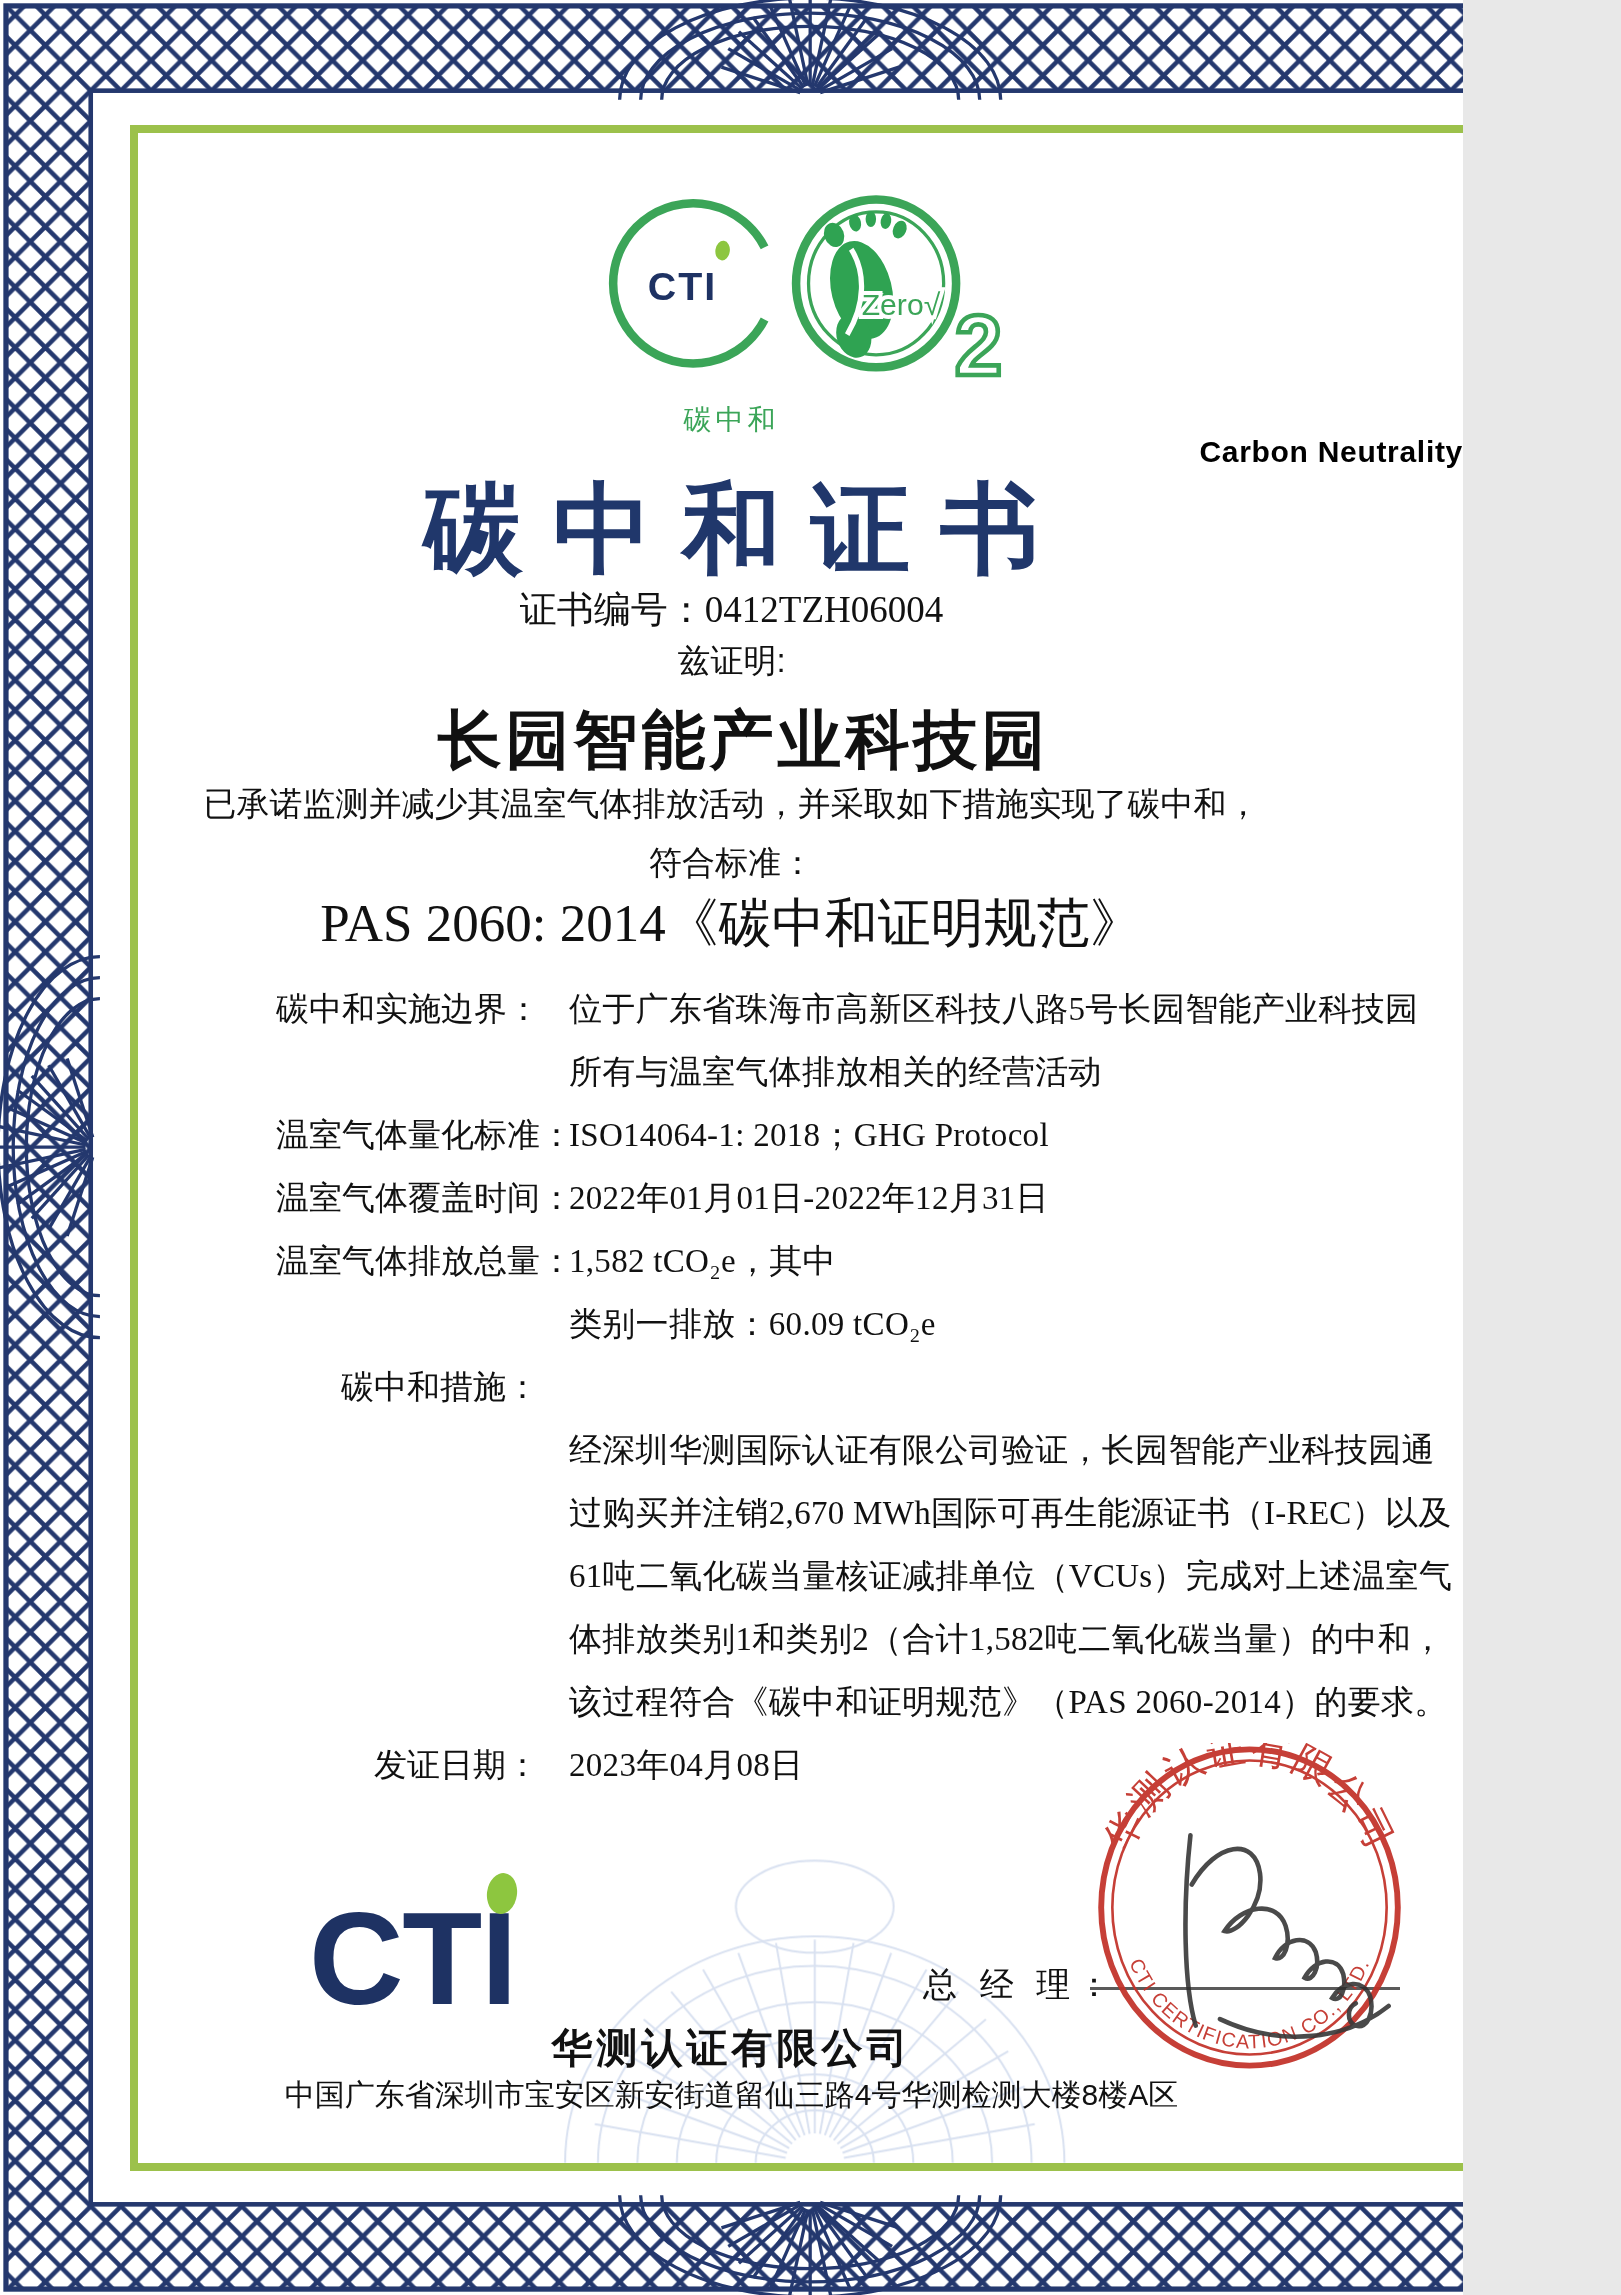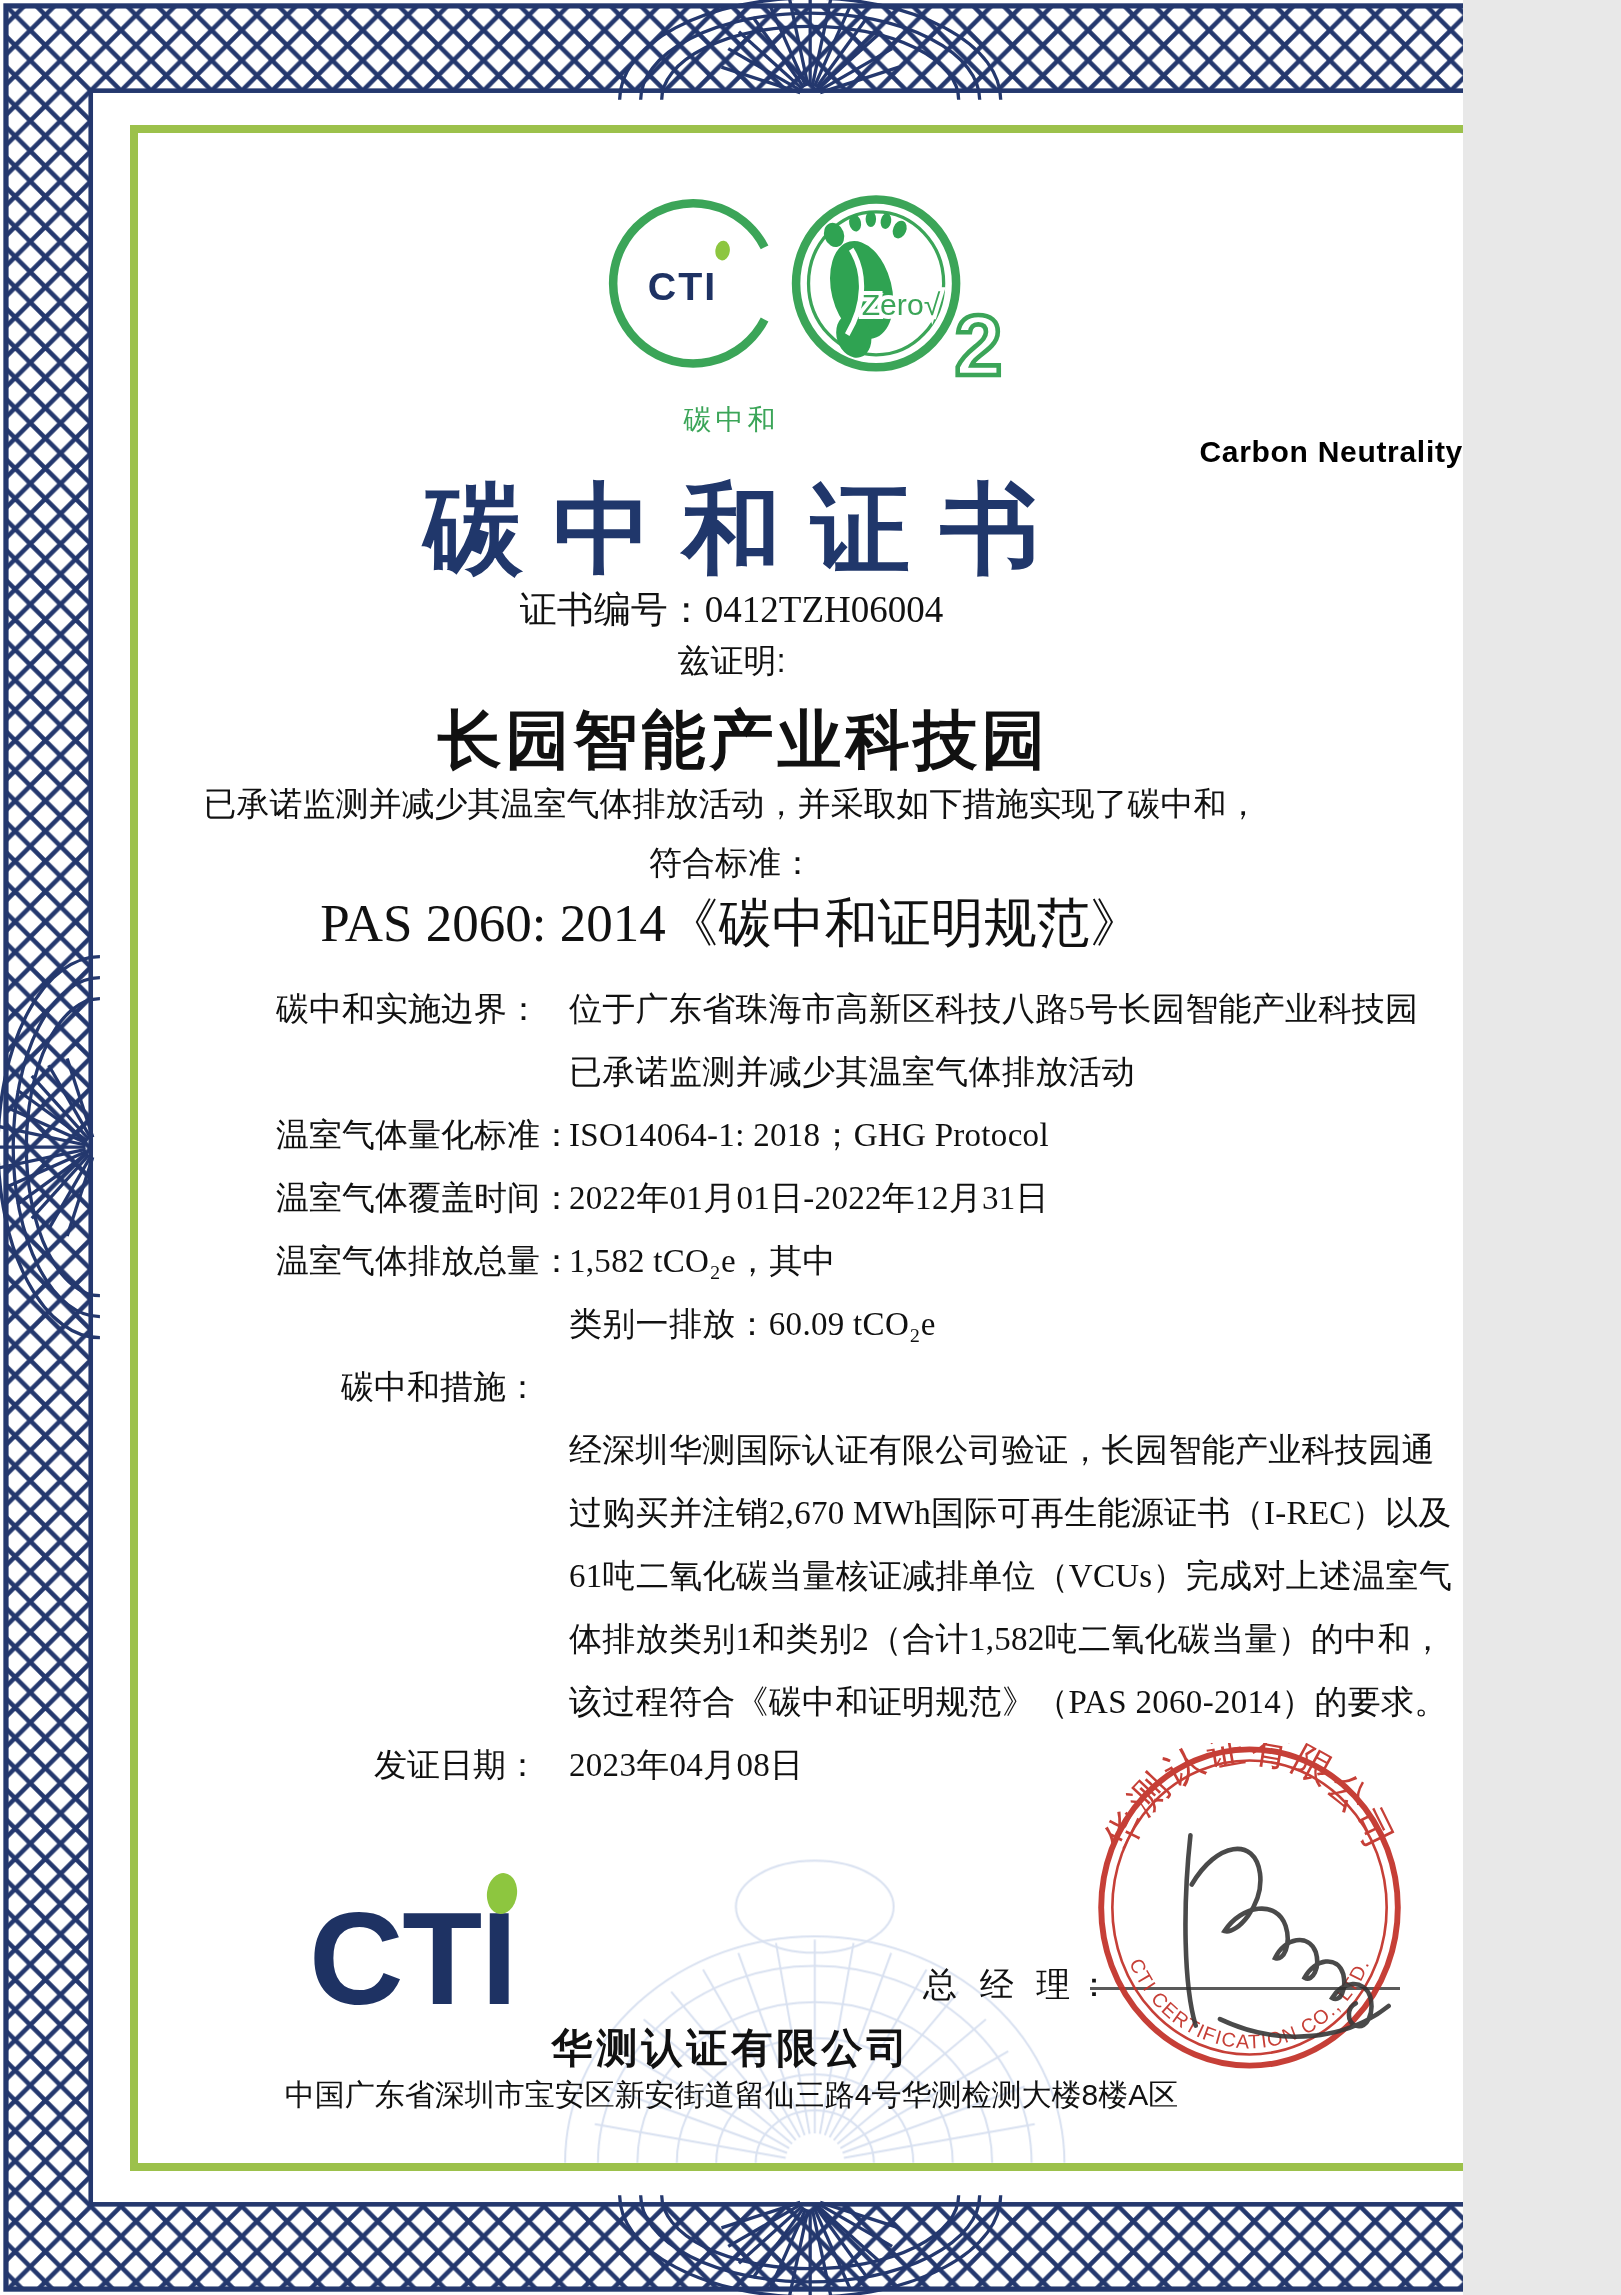--- a/index.html
+++ b/index.html
@@ -144,21 +144,21 @@
   <div class="center meets">符合标准：</div>
   <div class="center standard">PAS 2060: 2014《碳中和证明规范》</div>
 
   <div class="details">
     <div class="drow">
         <div class="dlabel">碳中和实施边界：</div>
         <div class="dvalue">位于广东省珠海市高新区科技八路5号长园智能产业科技园</div>
       </div>
     <div class="drow">
         <div class="dlabel"></div>
-        <div class="dvalue">已承诺监测并减少其温室气体排放活动</div>
+        <div class="dvalue">所有与温室气体排放相关的经营活动</div>
       </div>
     <div class="drow">
         <div class="dlabel">温室气体量化标准：</div>
         <div class="dvalue">ISO14064-1: 2018；GHG Protocol</div>
       </div>
     <div class="drow">
         <div class="dlabel">温室气体覆盖时间：</div>
         <div class="dvalue">2022年01月01日-2022年12月31日</div>
       </div>
     <div class="drow">

